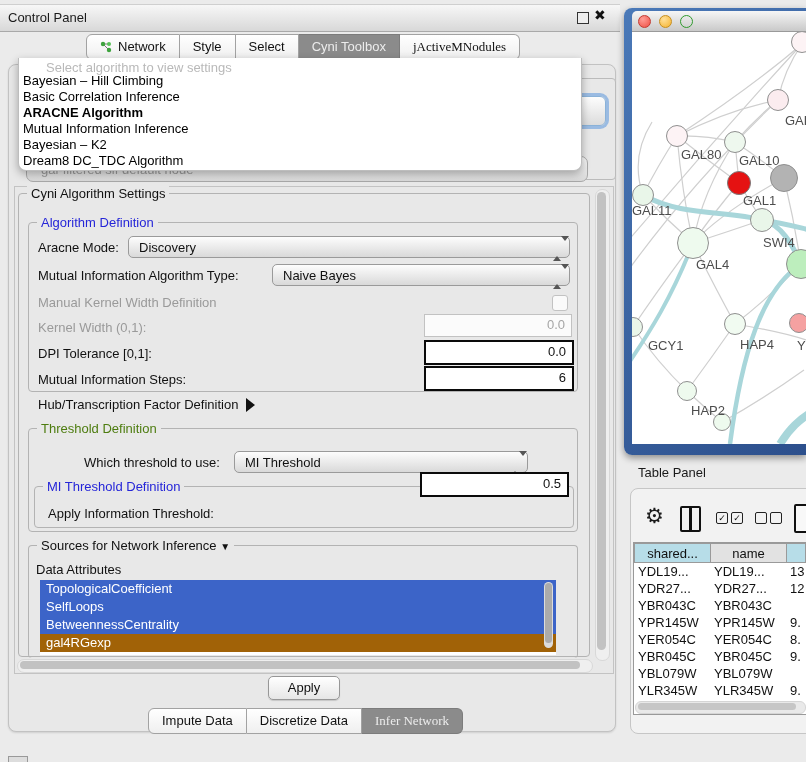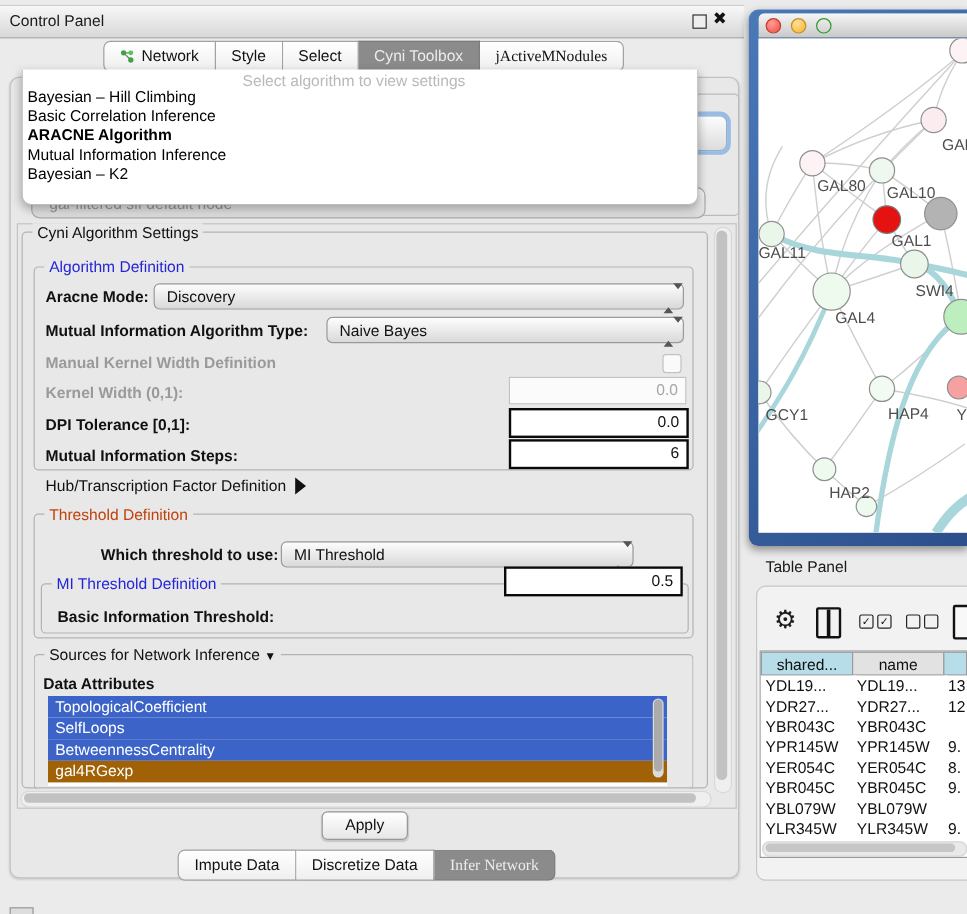--- a/index.html
+++ b/index.html
@@ -21,40 +21,40 @@
   .tab.first{border-left:1px solid #a2a2a2;border-radius:6px 0 0 6px;}
   .tab.last{border-radius:0 6px 6px 0;font-family:Liberation Serif, serif;}
   .tab.active{background:#8b8b8b;color:#ececec;border-color:#7c7c7c;}
   
   .contentbox{left:8px;top:64px;width:606px;height:666px;border:1px solid #c2c2c2;
       border-radius:8px;background:#e8e8e8;box-shadow:0 1px 2px rgba(0,0,0,.12);}
   
   .overlay{left:18px;top:58px;width:562px;height:112px;background:#fff;
       border:1px solid #bdbdbd;border-top:none;border-radius:0 0 8px 8px;
       box-shadow:0 3px 8px rgba(0,0,0,.3);z-index:30;}
-  .ov-ph{position:absolute;left:0;top:2px;width:520px;text-align:center;color:#b9b9b9;padding-left:16px;}
+  .ov-ph{position:absolute;left:11px;top:2px;width:520px;color:#b9b9b9;padding-left:16px;}
   .ov-it{position:absolute;left:4px;height:16px;line-height:16px;color:#000;white-space:nowrap;}
   .ov-it.bold{font-weight:700;}
   
   .peek-group{left:574px;top:78px;width:40px;height:100px;border:1px solid #bbb;border-radius:4px;background:#e8e8e8;z-index:10;}
   .peek-combo{left:556px;top:96px;width:48px;height:28px;border:1px solid #8ab2d8;border-radius:6px;
       background:linear-gradient(#fdfdfd,#dcdcdc);box-shadow:0 0 0 3px rgba(90,150,220,.55);z-index:11;}
   .bg-combo{left:26px;top:156px;width:562px;height:26px;border:1px solid #a8a8a8;border-radius:7px;
       background:linear-gradient(#f9f9f9,#d9d9d9);color:#9a9a9a;line-height:26px;padding-left:14px;z-index:12;
       box-sizing:border-box;}
   
   .setarea{left:14px;top:186px;width:598px;height:486px;border:1px solid #c3c3c3;background:#e8e8e8;}
   .vsb{left:595px;top:189px;width:13px;height:470px;background:#efefef;border:1px solid #d8d8d8;border-radius:7px;}
   .vsb .th{position:absolute;left:1px;top:2px;width:9px;height:458px;background:#c2c2c2;border-radius:5px;}
   .hsb{left:17px;top:659px;width:574px;height:12px;background:#efefef;border:1px solid #d8d8d8;border-radius:7px;}
   .hsb .th{position:absolute;left:2px;top:1px;width:560px;height:8px;background:#c2c2c2;border-radius:4px;}
   .group{border:1px solid #b3b3b3;border-radius:4px;}
   .gtitle{position:absolute;top:-8px;left:8px;background:#e8e8e8;padding:0 4px;font-size:13px;white-space:nowrap;}
-  .blue{color:#2525d8;} .green{color:#c2410c;}
-  .lbl{position:absolute;font-weight:700;white-space:nowrap;}
+  .blue{color:#2525d8;} .green{color:#4d7c0f;}
+  .lbl{position:absolute;font-weight:400;white-space:nowrap;}
   .lbl.dis{color:#9a9a9a;}
   .combo{position:absolute;height:22px;border:1px solid #9a9a9a;border-radius:5px;
      background:linear-gradient(#fdfdfd,#d9d9d9);box-sizing:border-box;text-align:center;}
   .combo .ct{position:absolute;left:10px;top:3px;}
   .arrows{position:absolute;right:8px;top:4px;width:8px;}
   .arrows .up{width:0;height:0;border-left:4px solid transparent;border-right:4px solid transparent;border-bottom:5px solid #555;margin-bottom:3px;}
   .arrows .dn{width:0;height:0;border-left:4px solid transparent;border-right:4px solid transparent;border-top:5px solid #555;}
   .field{position:absolute;height:19px;background:#fff;text-align:right;padding:2px 6px 0 0;box-sizing:content-box;}
   .field.strong{border:2px solid #0a0a0a;}
   .field.dis{border:1px solid #c2c2c2;background:#fbfbfb;color:#a6a6a6;}
@@ -133,20 +133,21 @@
   <span>gal-filtered sif default node</span>
 </div>
 
 <div class="abs overlay">
   <div class="ov-ph">Select algorithm to view settings</div>
   <div class="ov-it" style="top:15px;">Bayesian – Hill Climbing</div>
   <div class="ov-it" style="top:31px;text-align:center;">Basic Correlation Inference</div>
   <div class="ov-it bold" style="top:47px;">ARACNE Algorithm</div>
   <div class="ov-it" style="top:63px;">Mutual Information Inference</div>
   <div class="ov-it" style="top:79px;">Bayesian – K2</div>
+  <div class="ov-it" style="top:95px;">Dream8 DC_TDC Algorithm</div>
 </div>
 
 <div class="abs setarea"></div>
 <div class="abs vsb">
     <div class="th"></div>
   </div>
 <div class="abs hsb">
     <div class="th"></div>
   </div>
 
@@ -184,21 +185,21 @@
   <span class="gtitle green">Threshold Definition</span>
 </div>
 <span class="abs lbl" style="left:84px;top:455px;">Which threshold to use:</span>
 <div class="abs combo" style="left:234px;top:451px;width:294px;">
   <span class="ct">MI Threshold</span>
   <span class="arrows"><span class="up"></span><span class="dn"></span></span>
 </div>
 <div class="abs group" style="left:34px;top:486px;width:538px;height:40px;">
   <span class="gtitle blue">MI Threshold Definition</span>
 </div>
-<span class="abs lbl" style="left:48px;top:506px;">Basic Information Threshold:</span>
+<span class="abs lbl" style="left:48px;top:506px;">Apply Information Threshold:</span>
 <div class="abs field strong" style="left:420px;top:472px;width:139px;">0.5</div>
 
 <div class="abs group" style="left:28px;top:545px;width:548px;height:112px;border-bottom:none;">
   <span class="gtitle"><span>Sources for Network Inference</span> <span style="font-size:10px;">▼</span></span>
 </div>
 <span class="abs lbl" style="left:36px;top:562px;">Data Attributes</span>
 <div class="abs attr-list">
   <div class="attr-row" style="background: rgb(60, 100, 200);">TopologicalCoefficient</div>
   <div class="attr-row" style="background: rgb(60, 100, 200);">SelfLoops</div>
   <div class="attr-row" style="background: rgb(60, 100, 200);">BetweennessCentrality</div>
@@ -287,21 +288,21 @@
     <div class="node" style="left:45px;top:349px;width:20px;height:20px;background:#eefaee;"></div>
     <div class="node" style="left:81px;top:381px;width:18px;height:18px;background:#eefaee;"></div>
 
     <div class="nlabel" style="left:153px;top:81px;">GAL</div>
     <div class="nlabel" style="left:49px;top:115px;">GAL80</div>
     <div class="nlabel" style="left:107px;top:121px;">GAL10</div>
     <div class="nlabel" style="left:111px;top:161px;">GAL1</div>
     <div class="nlabel" style="left:0;top:171px;">GAL11</div>
     <div class="nlabel" style="left:64px;top:225px;">GAL4</div>
     <div class="nlabel" style="left:131px;top:203px;">SWI4</div>
-    <div class="nlabel" style="left:6px;top:306px;text-align:right;">GCY1</div>
+    <div class="nlabel" style="left:16px;top:306px;text-align:right;">GCY1</div>
     <div class="nlabel" style="left:108px;top:305px;">HAP4</div>
     <div class="nlabel" style="left:165px;top:306px;">Y</div>
     <div class="nlabel" style="left:59px;top:371px;">HAP2</div>
   </div>
 </div>
 
 <span class="abs tpanel-title">Table Panel</span>
 <div class="abs tpanel"></div>
 <span class="abs gear" style="left:645px;top:504px;">⚙</span>
 <div class="abs colic" style="left:680px;top:506px;">

